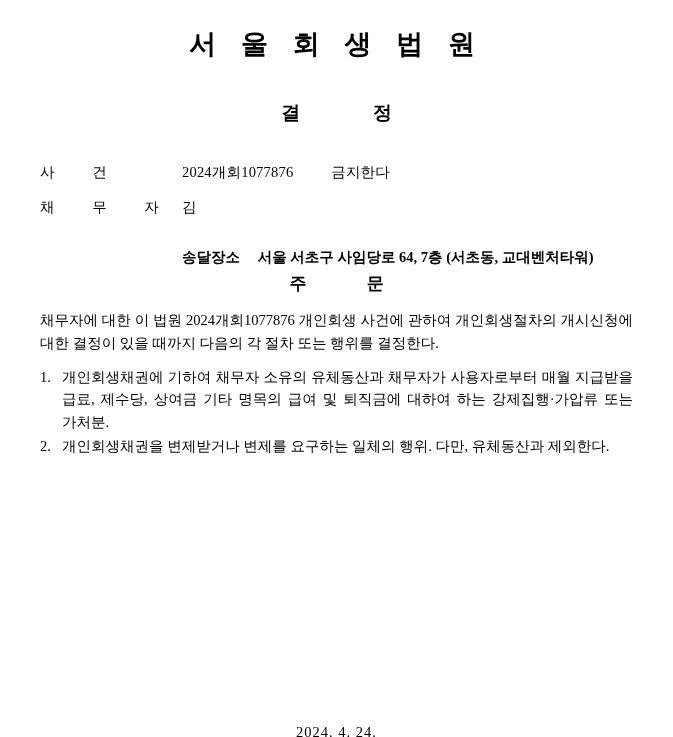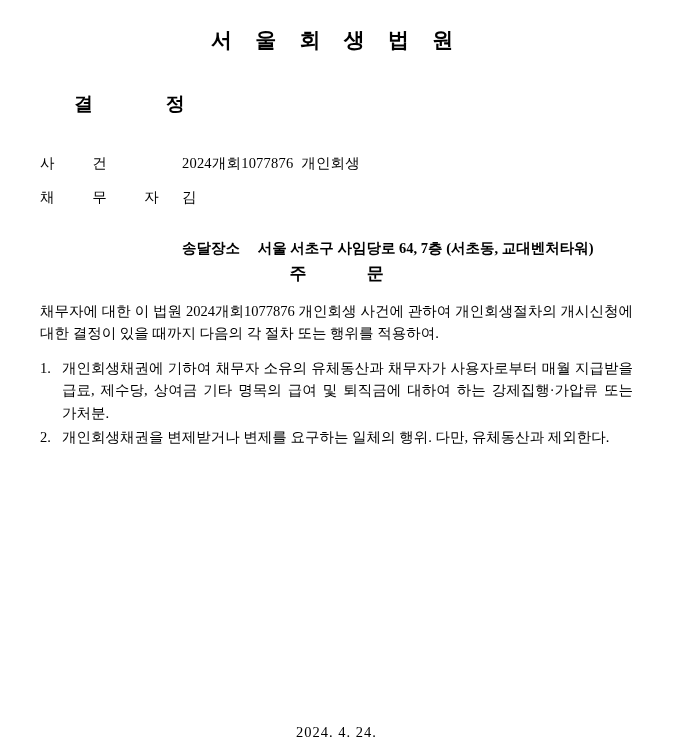--- a/index.html
+++ b/index.html
@@ -19,27 +19,28 @@
   }
   .page {
     position: relative;
     width: 673px;
     height: 737px;
     box-sizing: border-box;
     padding: 0 40px;
   }
   .court-title {
     text-align: center;
-    font-size: 21px;
+    font-size: 27px;
     font-weight: bold;
     letter-spacing: 9px;
     margin-top: 24px;
     margin-bottom: 0;
   }
   .doc-type {
+    text-align: center;
     font-size: 19px;
     font-weight: bold;
     letter-spacing: 34px;
     text-indent: 34px;
     margin-top: 32px;
     margin-bottom: 0;
   }
   .meta-block {
     margin-top: 34px;
   }
@@ -53,21 +54,21 @@
     flex: 0 0 142px;
     letter-spacing: 17px;
     font-size: 14.5px;
   }
   .meta-value {
     font-size: 14.5px;
     letter-spacing: 0.2px;
   }
   .case-no {
     display: inline-block;
-    margin-right: 4px;
+    margin-right: 34px;
   }
   .address-block {
     margin-top: 28px;
     margin-left: 142px;
     font-weight: bold;
   }
   .address-line {
     font-size: 14.5px;
     margin-bottom: 2px;
   }
@@ -127,41 +128,41 @@
   <div class="court-title">서 울 회 생 법 원</div>
 
   <div class="doc-type">결        정</div>
 
   <div class="meta-block">
 
     <div class="meta-row">
       <div class="meta-label">사      건</div>
       <div class="meta-value">
         <span class="case-no">2024개회1077876</span>
-        <span>개인회생</span>
+        <span>금지한다</span>
       </div>
     </div>
 
     <div class="meta-row">
       <div class="meta-label">채  무  자</div>
       <div class="meta-value">김</div>
     </div>
 
   </div>
 
   <div class="address-block">
     <div class="address-line">
       <span class="addr-label">송달장소</span>
       <span>서울 서초구 사임당로 64, 7층 (서초동, 교대벤처타워)</span>
     </div>
   </div>
 
   <div class="section-head">주        문</div>
 
-  <p class="para">채무자에 대한 이 법원 2024개회1077876 개인회생 사건에 관하여 개인회생절차의 개시신청에 대한 결정이 있을 때까지 다음의 각 절차 또는 행위를 적용하여.</p>
+  <p class="para">채무자에 대한 이 법원 2024개회1077876 개인회생 사건에 관하여 개인회생절차의 개시신청에 대한 결정이 있을 때까지 다음의 각 절차 또는 행위를 결정한다.</p>
 
   <ul class="ordered">
     <li>
       <span class="num">1.</span>
       <span>개인회생채권에 기하여 채무자 소유의 유체동산과 채무자가 사용자로부터 매월 지급받을 급료, 제수당, 상여금 기타 명목의 급여 및 퇴직금에 대하여 하는 강제집행·가압류 또는 가처분.</span>
     </li>
     <li>
       <span class="num">2.</span>
       <span>개인회생채권을 변제받거나 변제를 요구하는 일체의 행위. 다만, 유체동산과 제외한다.</span>
     </li>

